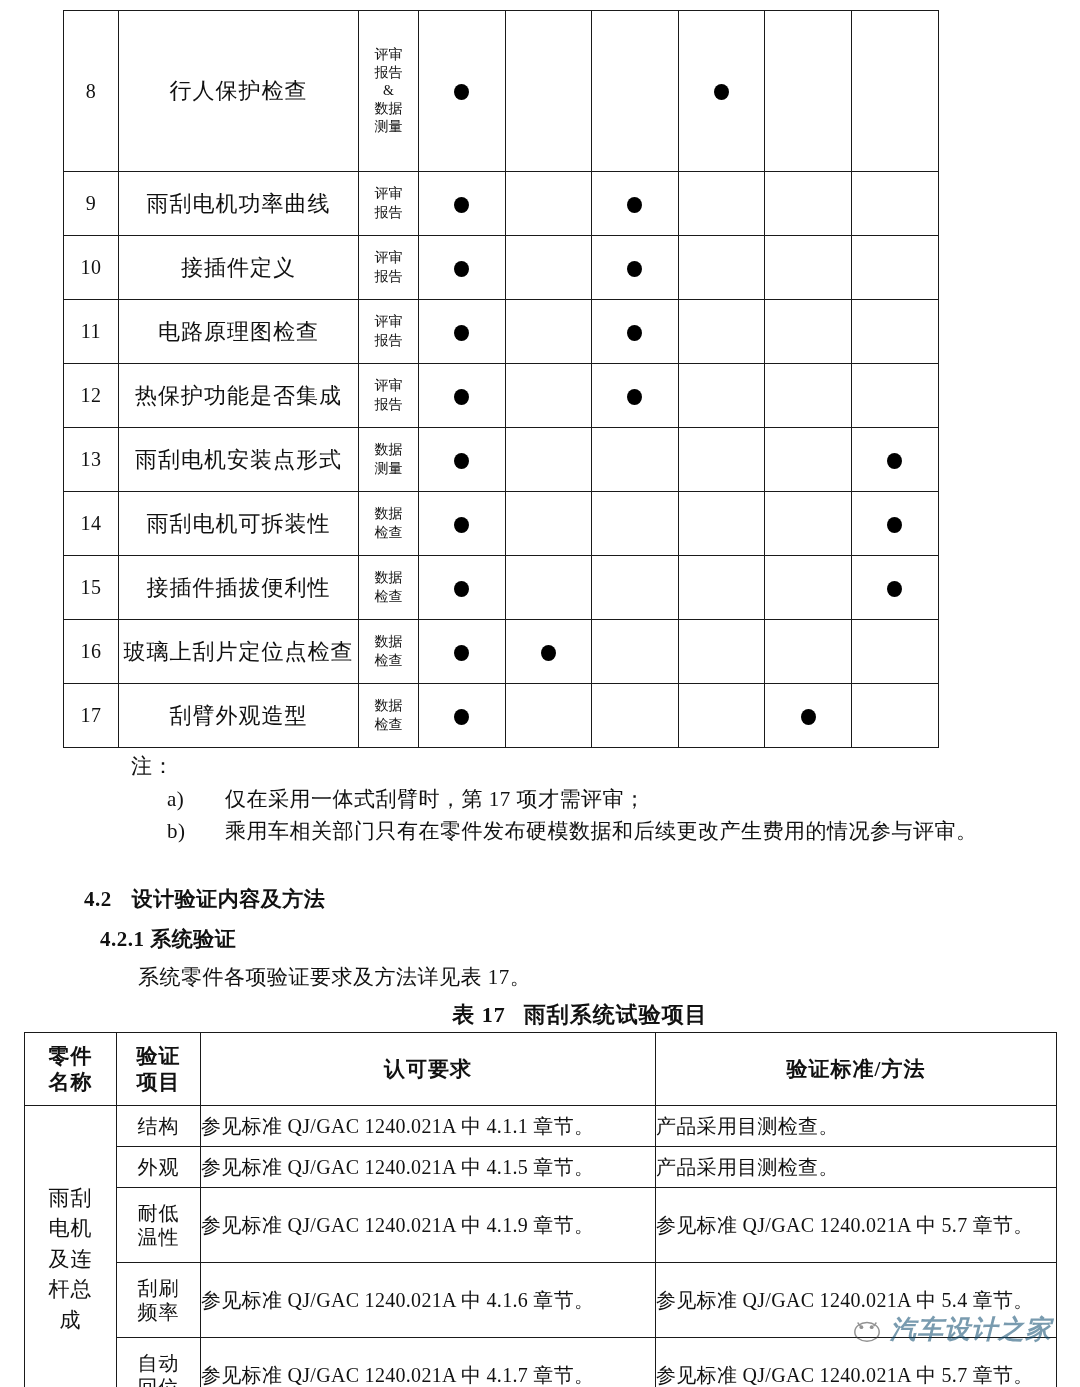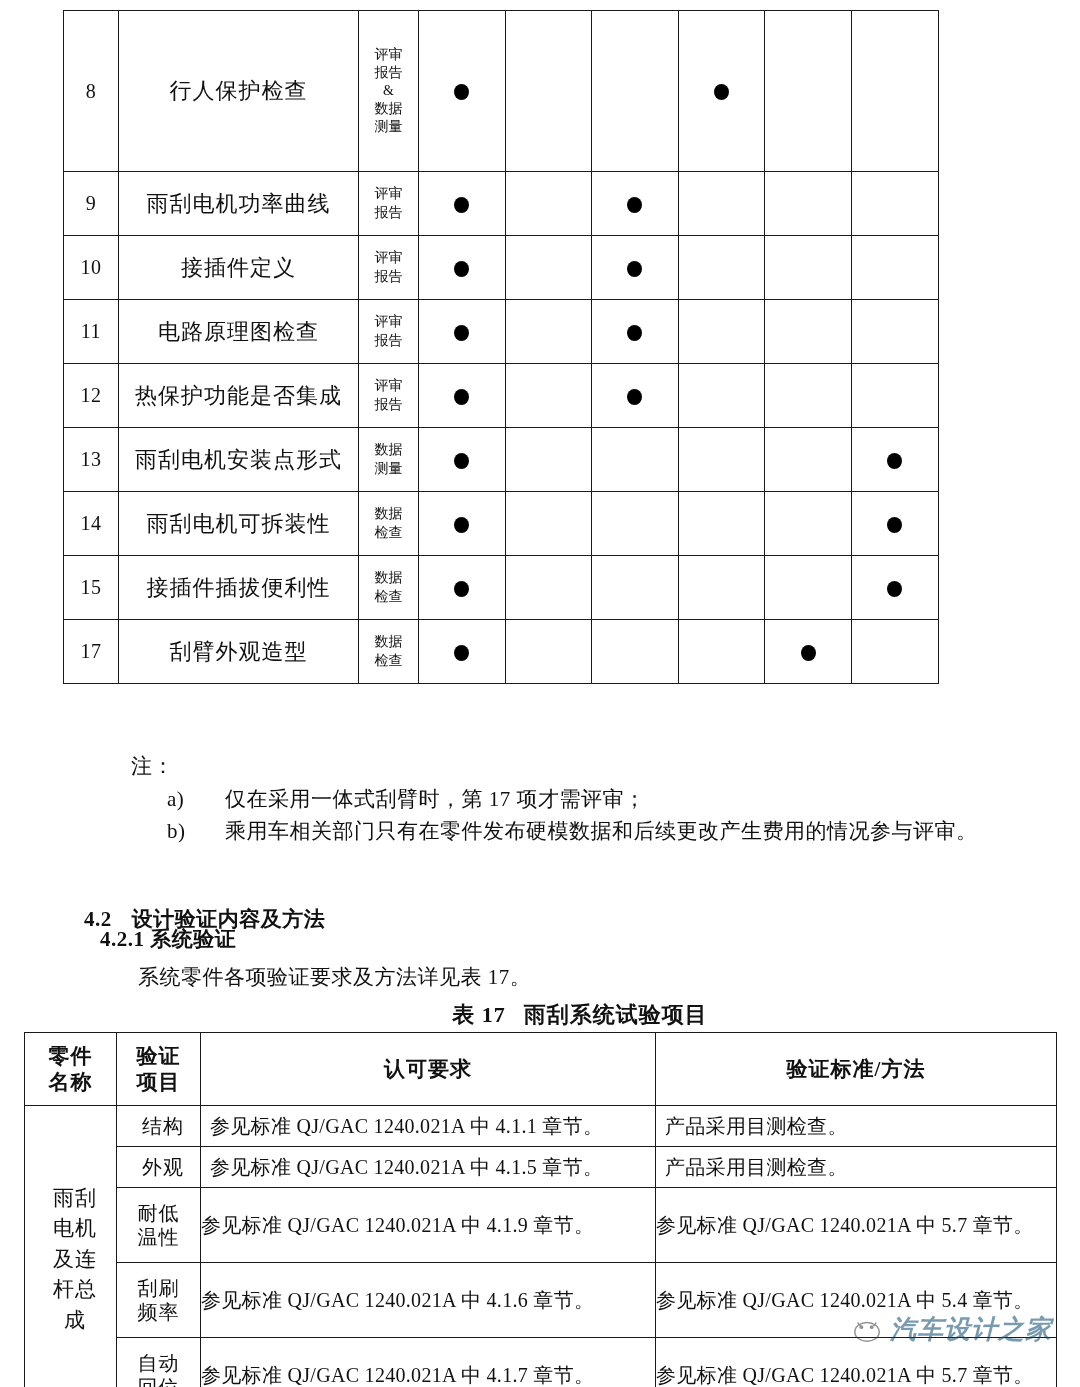--- a/index.html
+++ b/index.html
@@ -87,21 +87,21 @@
     font-family: "Liberation Serif", serif;
   }
   .note-body { flex: 1 1 auto; }
 
   
   .sec {
     position: absolute;
     font-size: 21px;
     letter-spacing: .5px;
   }
-  .sec-42   { left: 84px;  top: 885px; font-weight: bold; margin-top: 20px; }
+  .sec-42   { left: 84px;  top: 885px; font-weight: bold; }
   .sec-42 .num { margin-right: 20px; }
   .sec-421  { left: 100px;  top: 925px; font-weight: bold; }
   .sec-body { left: 138px; top: 963px; font-weight: normal; }
 
   
   .cap17 {
     position: absolute;
     top: 1000px;
     left: 0;
     width: 1080px;
@@ -152,21 +152,21 @@
     line-height: 1.22;
     letter-spacing: 1px;
   }
   .cell-txt {
     text-align: left;
     font-size: 20px;
     padding-left: 10px;
     letter-spacing: .3px;
     white-space: nowrap;
   }
-  .r17-1 td { height: 40px; padding-left: 9px; }
+  .r17-1 td { height: 40px; }
   .r17-2 td { height: 74px; }
 
   
   .watermark {
     position: absolute;
     left: 838px;
     top: 1309px;
     width: 230px;
     height: 44px;
     opacity: .55;
@@ -287,20 +287,31 @@
       <tr class="r-norm">
         <td class="no-txt">15</td>
         <td class="item-txt">接插件插拔便利性</td>
         <td class="method-txt">数据<br>检查</td>
         <td><span class="dot"></span></td>
         <td></td>
         <td></td>
         <td></td>
         <td></td>
         <td><span class="dot"></span></td>
+      </tr>
+      <tr class="r-norm">
+        <td class="no-txt">16</td>
+        <td class="item-txt">玻璃上刮片定位点检查</td>
+        <td class="method-txt">数据<br>检查</td>
+        <td><span class="dot"></span></td>
+        <td><span class="dot"></span></td>
+        <td></td>
+        <td></td>
+        <td></td>
+        <td></td>
       </tr>
       <tr class="r-norm">
         <td class="no-txt">17</td>
         <td class="item-txt">刮臂外观造型</td>
         <td class="method-txt">数据<br>检查</td>
         <td><span class="dot"></span></td>
         <td></td>
         <td></td>
         <td></td>
         <td><span class="dot"></span></td>

